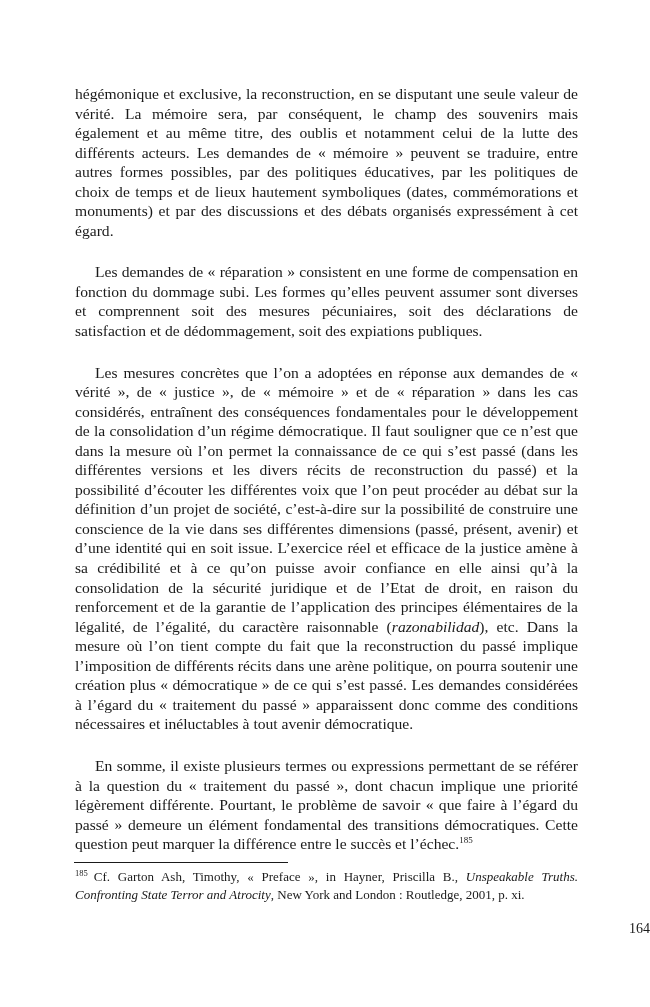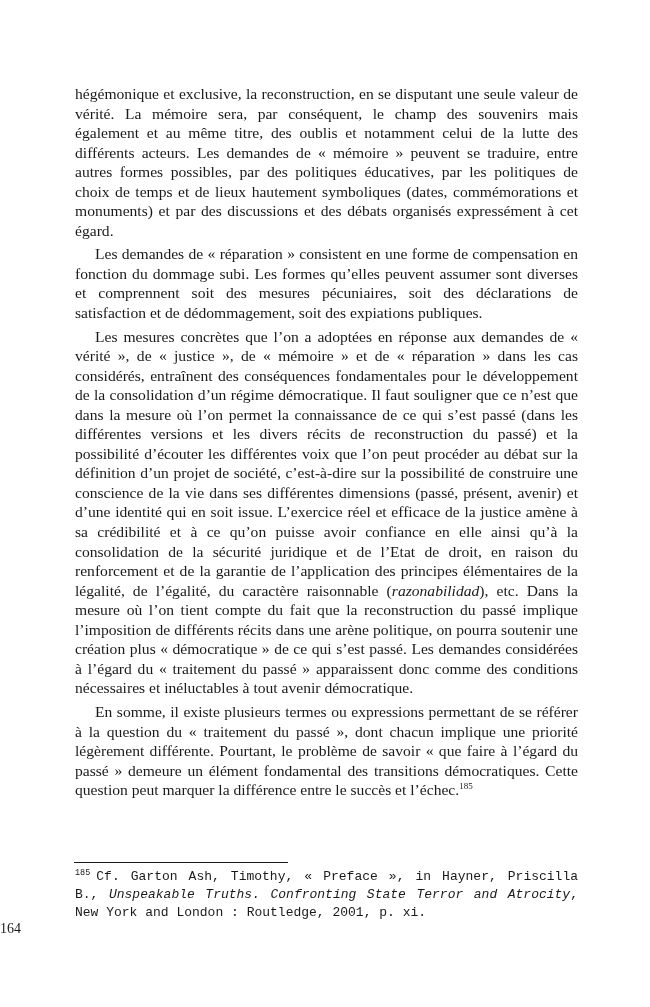--- a/index.html
+++ b/index.html
@@ -24,21 +24,21 @@
     .para {
       margin: 0;
       font-size: 15.6px;
       line-height: 19.55px;
       text-align: justify;
       text-align-last: left;
       hyphens: none;
     }
     .para.indent {
       text-indent: 20px;
-      margin-top: 4px;
+      margin-top: 22px;
     }
     .para.first {
       margin-top: 0;
     }
     sup.fnref {
       font-size: 9px;
       line-height: 0;
       vertical-align: 6px;
     }
     .footnote-rule {
@@ -51,34 +51,33 @@
     }
     .footnote {
       position: absolute;
       left: 75px;
       top: 868px;
       width: 503px;
       font-size: 13px;
       line-height: 18px;
       text-align: justify;
       text-align-last: left;
-      font-family: Liberation Mono, monospace;
     }
     .footnote sup {
       font-size: 8.5px;
       vertical-align: 5px;
       line-height: 0;
       margin-right: 6px;
     }
     .page-number {
       position: absolute;
       left: 0;
       width: 650px;
       top: 920px;
-      text-align: left;
+      text-align: right;
       font-size: 14px;
       line-height: 18px;
     }
     i { font-style: italic; }
   </style>
 </head>
 <body>
 
 <div class="page">
   <p class="para first">hégémonique et exclusive, la reconstruction, en se disputant une seule valeur de vérité. La mémoire sera, par conséquent, le champ des souvenirs mais également et au même titre, des oublis et notamment celui de la lutte des différents acteurs. Les demandes de « mémoire » peuvent se traduire, entre autres formes possibles, par des politiques éducatives, par les politiques de choix de temps et de lieux hautement symboliques (dates, commémorations et monuments) et par des discussions et des débats organisés expressément à cet égard.</p>

